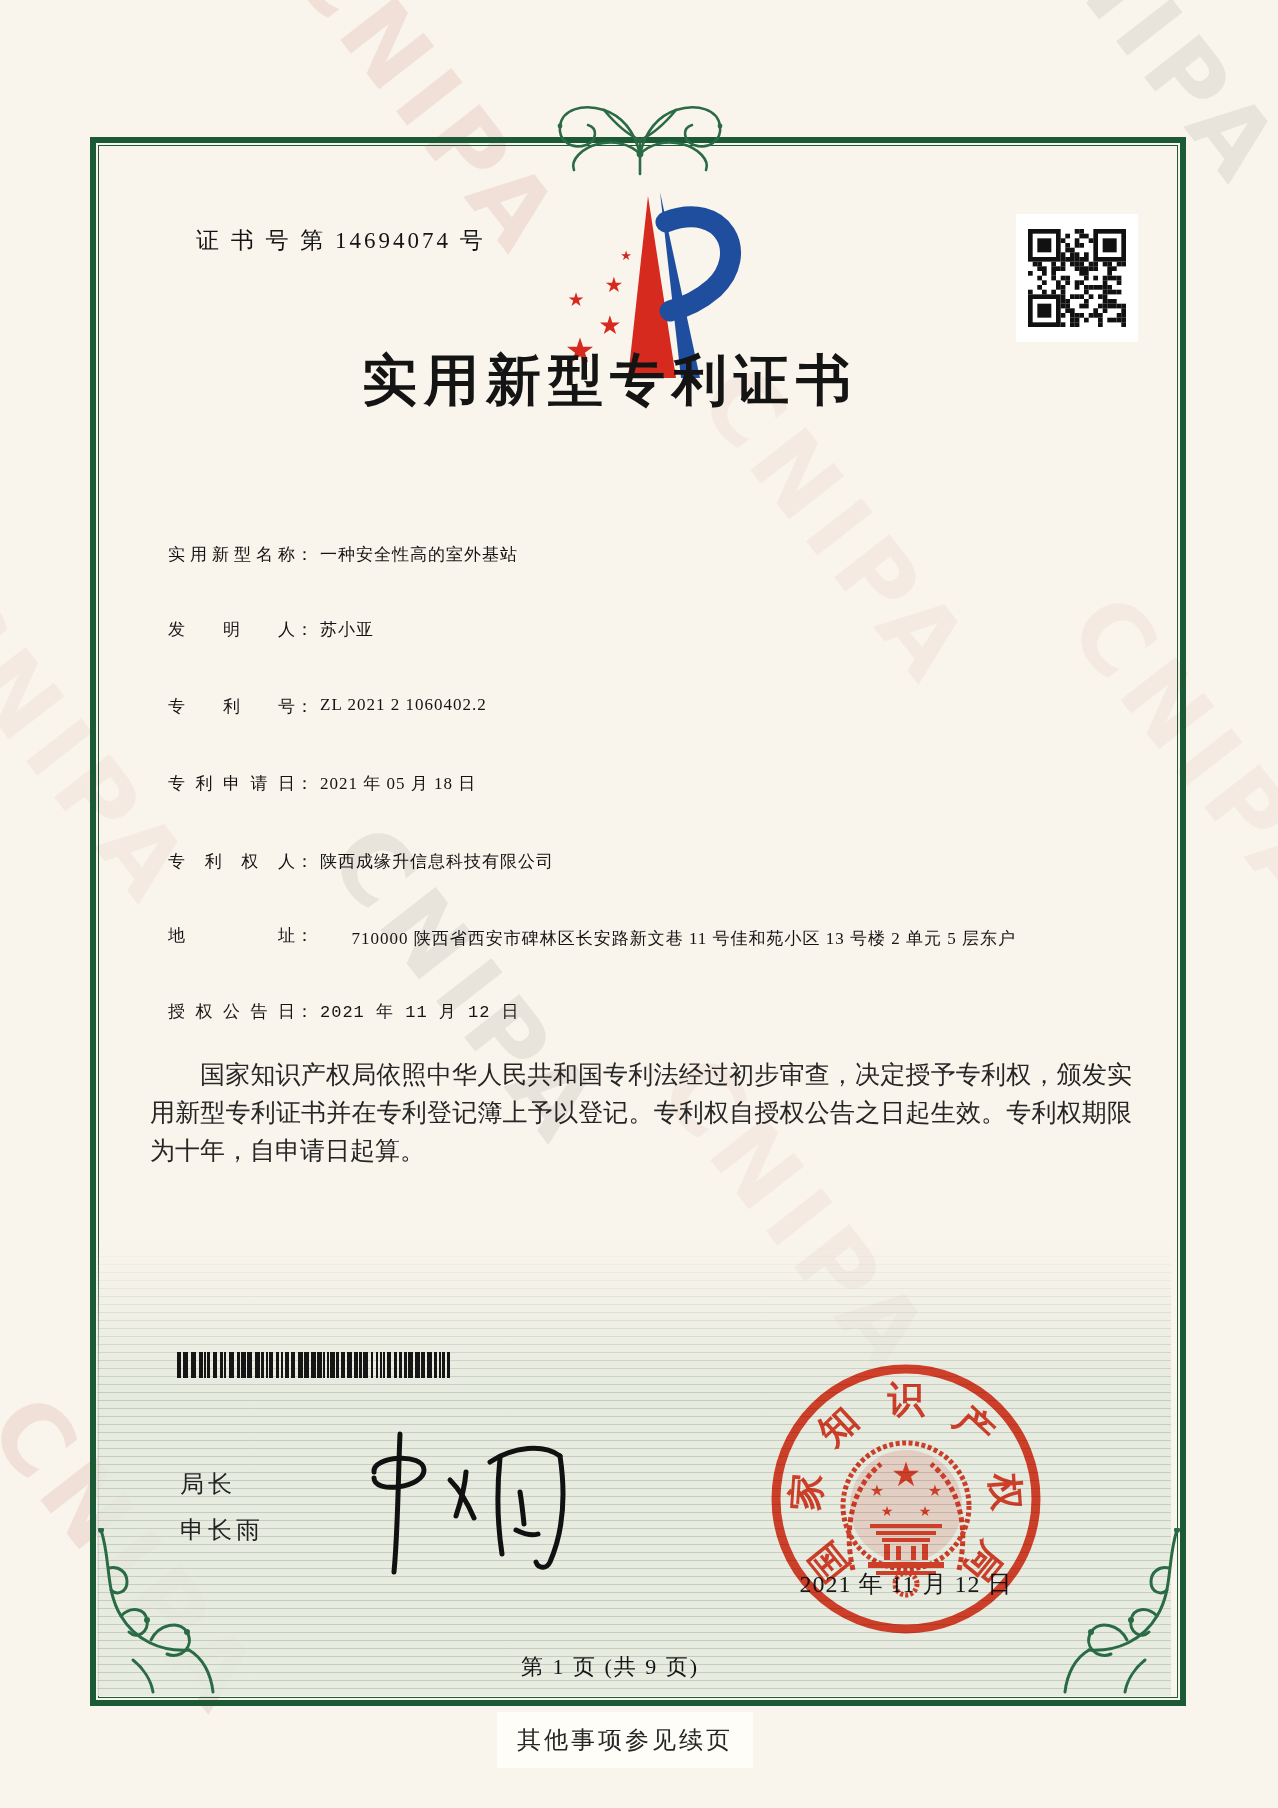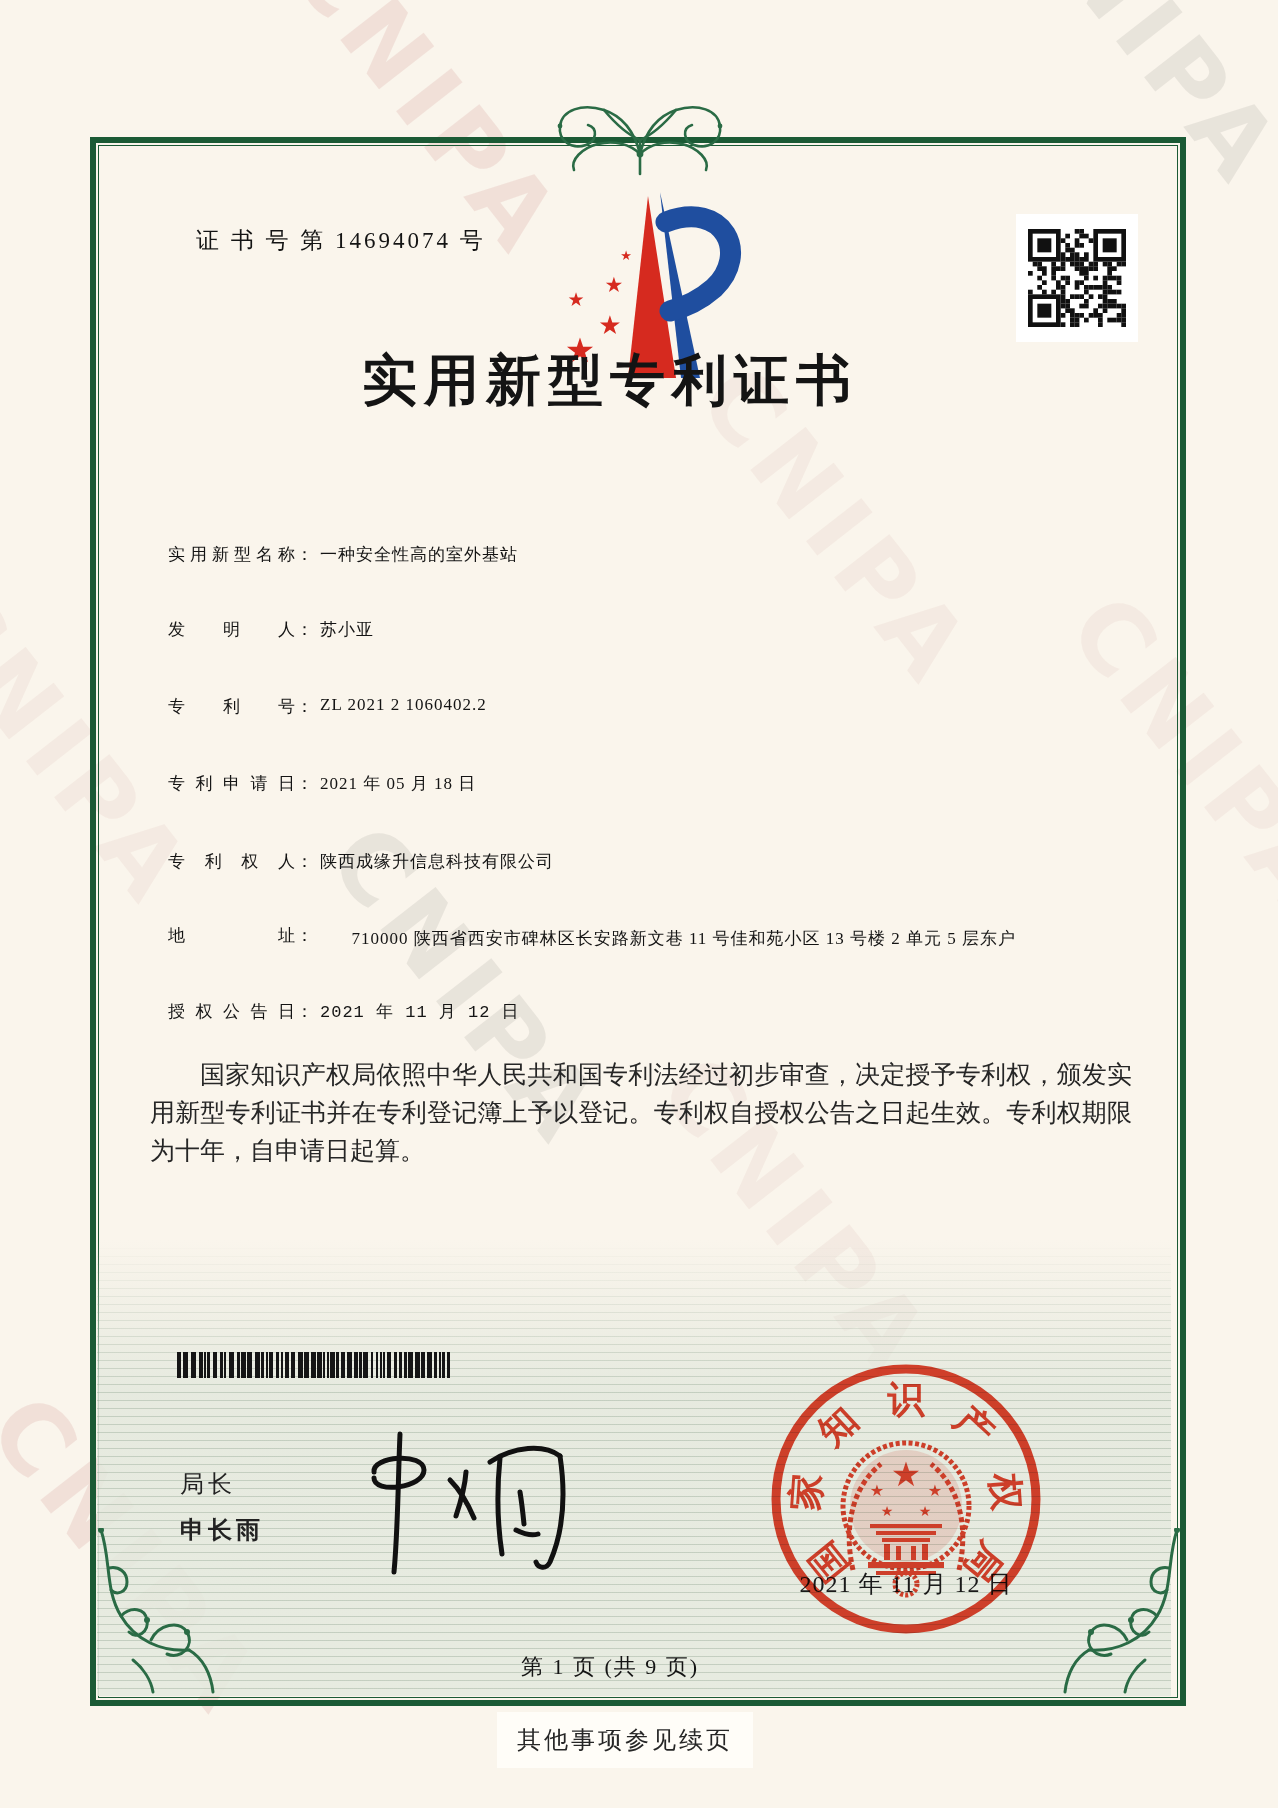--- a/index.html
+++ b/index.html
@@ -315,21 +315,21 @@
   <span class="lbl">授权公告日</span><span>：</span><span class="val">2021 年 11 月 12 日</span>
 </div>
 
 <div class="body-text">
   <p>国家知识产权局依照中华人民共和国专利法经过初步审查，决定授予专利权，颁发实用新型专利证书并在专利登记簿上予以登记。专利权自授权公告之日起生效。专利权期限为十年，自申请日起算。</p>
 </div>
 
 <div class="barcode" id="barcode"><i style="width:4px;margin-right:2px"></i><i style="width:5px;margin-right:3px"></i><i style="width:5px;margin-right:3px"></i><i style="width:4px;margin-right:1px"></i><i style="width:2px;margin-right:1px"></i><i style="width:3px;margin-right:3px"></i><i style="width:4px;margin-right:3px"></i><i style="width:3px;margin-right:1px"></i><i style="width:2px;margin-right:3px"></i><i style="width:5px;margin-right:3px"></i><i style="width:3px;margin-right:1px"></i><i style="width:5px;margin-right:1px"></i><i style="width:5px;margin-right:3px"></i><i style="width:5px;margin-right:1px"></i><i style="width:3px;margin-right:2px"></i><i style="width:2px;margin-right:1px"></i><i style="width:4px;margin-right:3px"></i><i style="width:3px;margin-right:2px"></i><i style="width:2px;margin-right:2px"></i><i style="width:4px;margin-right:2px"></i><i style="width:4px;margin-right:3px"></i><i style="width:5px;margin-right:1px"></i><i style="width:5px;margin-right:2px"></i><i style="width:5px;margin-right:1px"></i><i style="width:5px;margin-right:1px"></i><i style="width:2px;margin-right:2px"></i><i style="width:2px;margin-right:1px"></i><i style="width:5px;margin-right:1px"></i><i style="width:3px;margin-right:2px"></i><i style="width:4px;margin-right:2px"></i><i style="width:5px;margin-right:2px"></i><i style="width:4px;margin-right:1px"></i><i style="width:3px;margin-right:1px"></i><i style="width:5px;margin-right:3px"></i><i style="width:2px;margin-right:3px"></i><i style="width:2px;margin-right:2px"></i><i style="width:2px;margin-right:1px"></i><i style="width:2px;margin-right:2px"></i><i style="width:4px;margin-right:3px"></i><i style="width:3px;margin-right:2px"></i><i style="width:3px;margin-right:2px"></i><i style="width:3px;margin-right:1px"></i><i style="width:5px;margin-right:2px"></i><i style="width:5px;margin-right:1px"></i><i style="width:4px;margin-right:2px"></i><i style="width:5px;margin-right:2px"></i><i style="width:3px;margin-right:2px"></i><i style="width:2px;margin-right:1px"></i><i style="width:3px;margin-right:2px"></i><i style="width:3px;margin-right:3px"></i></div>
 
 <div class="signer" style="top:1468px;">局长</div>
-<div class="signer" style="top:1514px;font-weight:bold;">申长雨</div>
+<div class="signer" style="top:1514px;">申长雨</div>
 
 <svg class="sig-svg" width="244" height="164" viewBox="0 0 244 164">
   <g stroke="#111" stroke-width="5" fill="none" stroke-linecap="round">
     <path d="M62,14 C60,60 60,110 56,152"></path>
     <path d="M36,52 C34,36 86,32 86,50 C86,68 36,74 36,58"></path>
     <path d="M118,96 C124,78 127,66 128,52"></path>
     <path d="M112,60 C122,70 130,84 136,98"></path>
     <path d="M152,42 C176,26 206,24 222,36"></path>
     <path d="M162,38 C158,78 160,108 164,134"></path>
     <path d="M222,36 C228,76 226,110 212,142 C208,150 200,148 198,142"></path>

